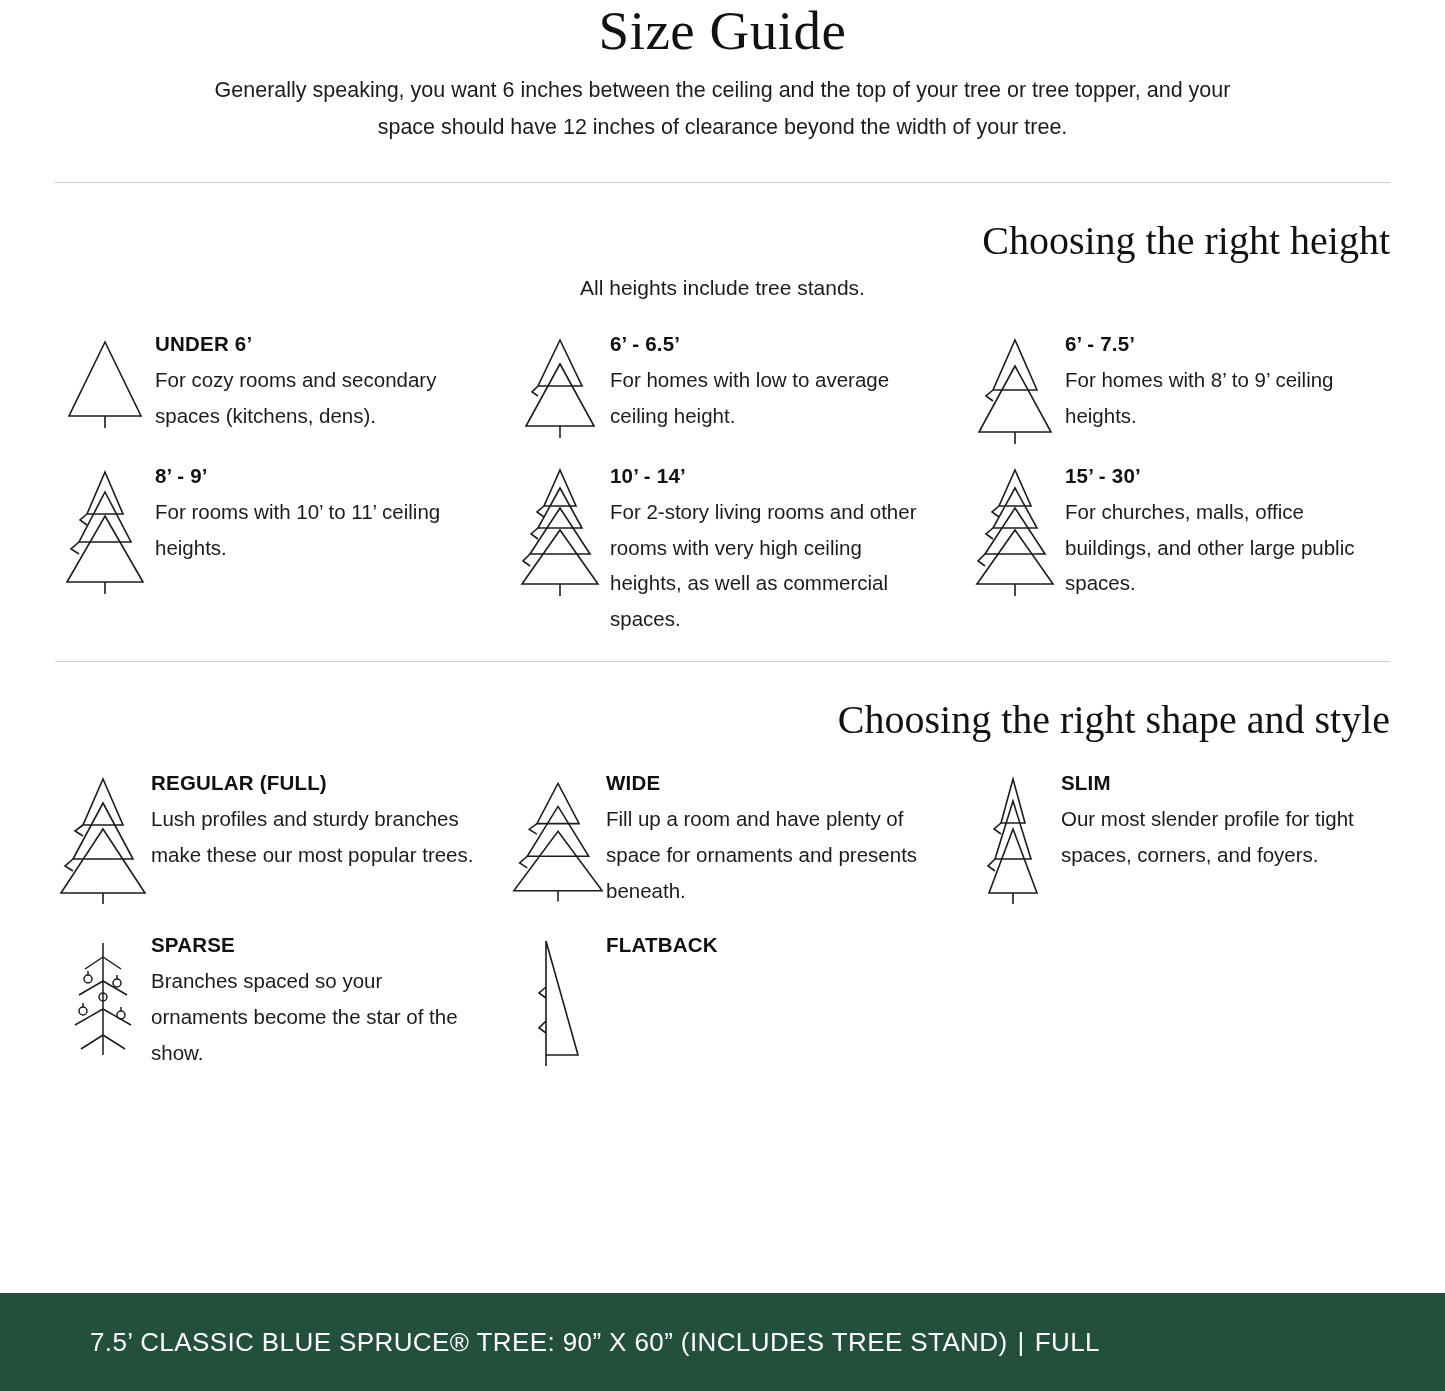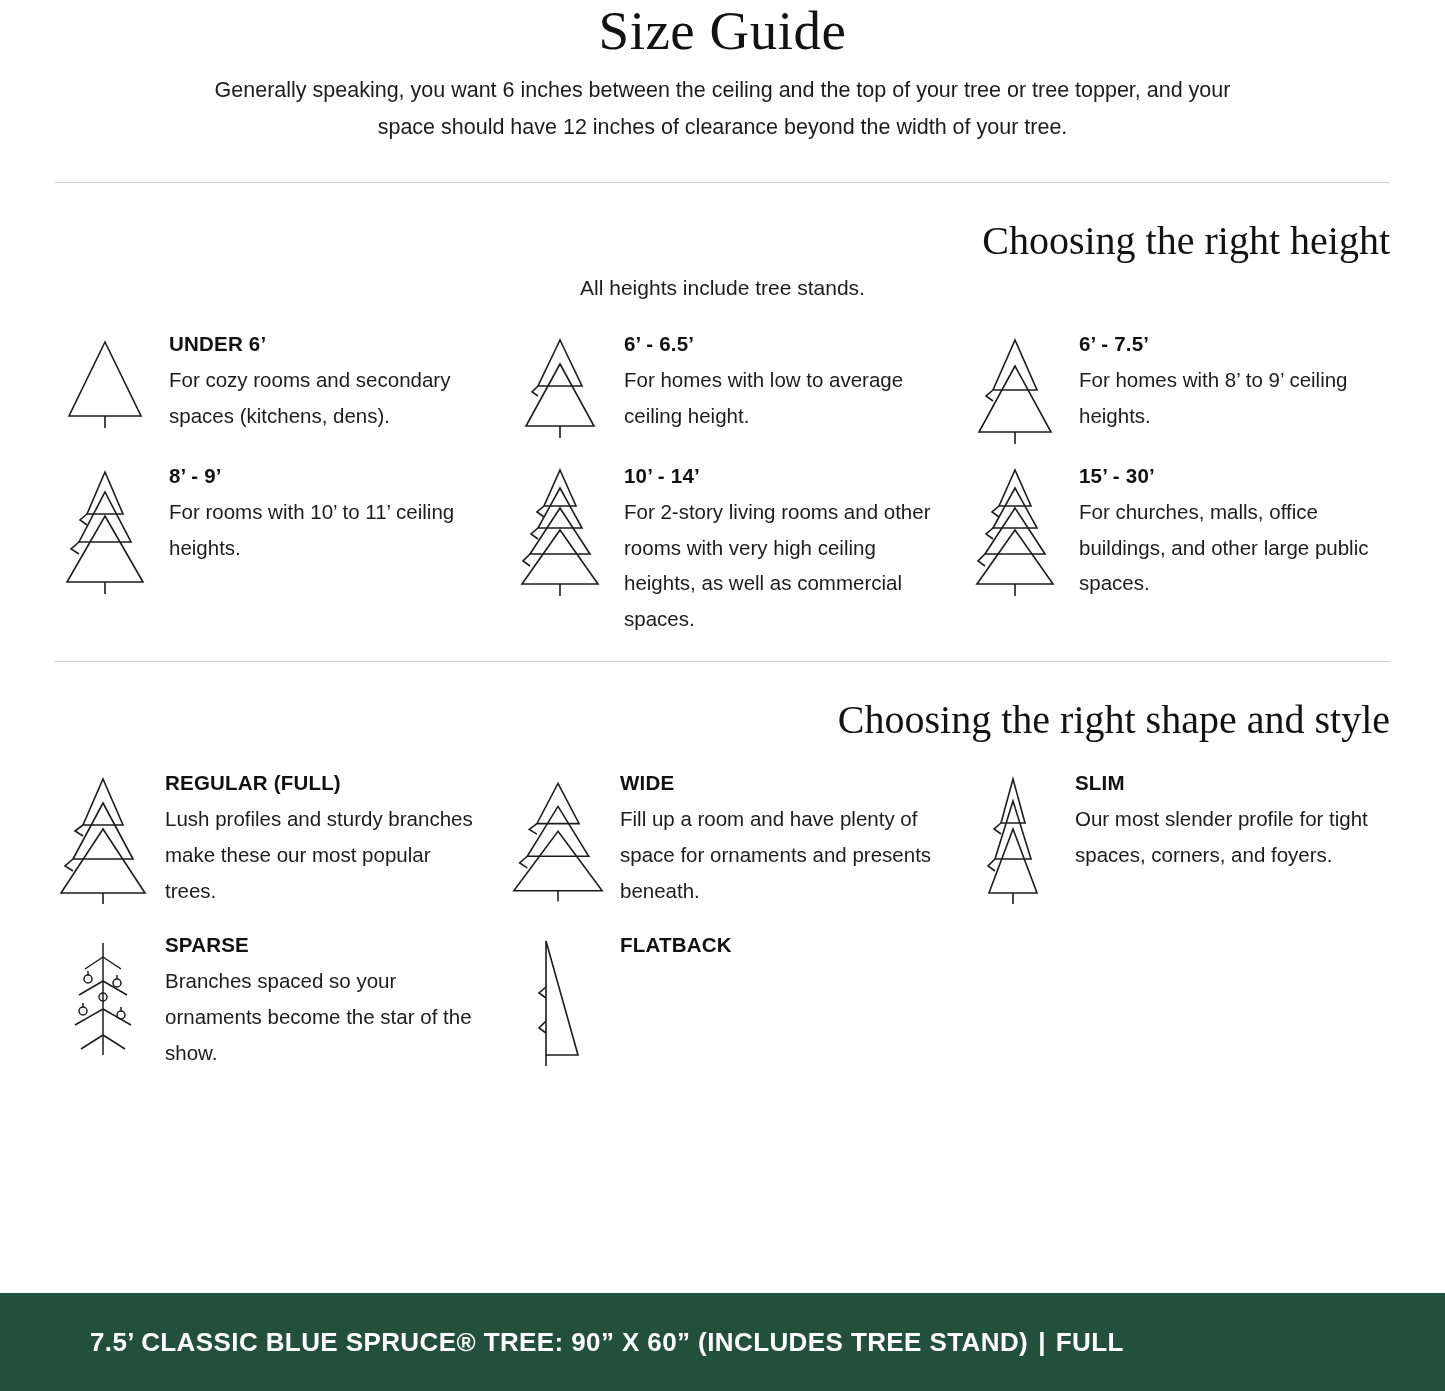--- a/index.html
+++ b/index.html
@@ -74,21 +74,20 @@
   .grid {
     display: grid;
     grid-template-columns: repeat(3, 1fr);
     column-gap: 30px;
     row-gap: 10px;
     margin-top: 30px;
   }
   .cell {
     display: flex;
     align-items: flex-start;
-    gap: 14px;
     padding-bottom: 6px;
   }
   .icon-wrap {
     flex: 0 0 auto;
     width: 96px;
     display: flex;
     justify-content: center;
     padding-top: 4px;
   }
   .cell-text { flex: 1 1 auto; padding-top: 2px; }
@@ -114,21 +113,21 @@
     flex: 0 0 auto;
     background: #234f3d;
     color: #ffffff;
     height: 98px;
     display: flex;
     align-items: center;
     padding-left: 90px;
   }
   .footer-text {
     font-size: 26px;
-    font-weight: bold;
+    font-weight: normal;
     letter-spacing: 0.4px;
     white-space: nowrap;
   }
   .footer-sep { padding: 0 10px; }
 
   svg { display: block; }
 </style>
 </head>
 <body>
 

